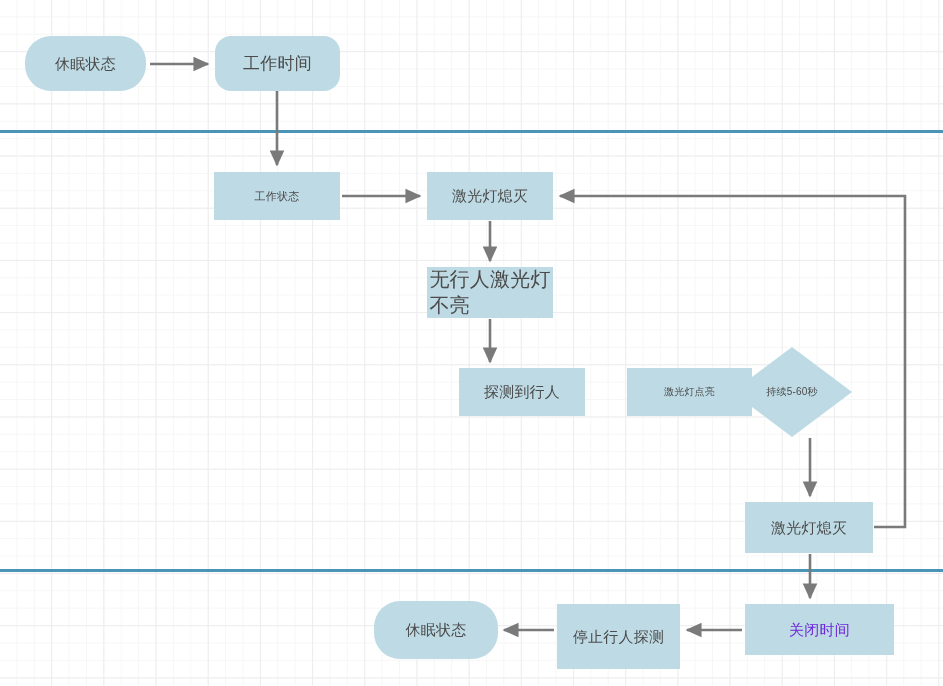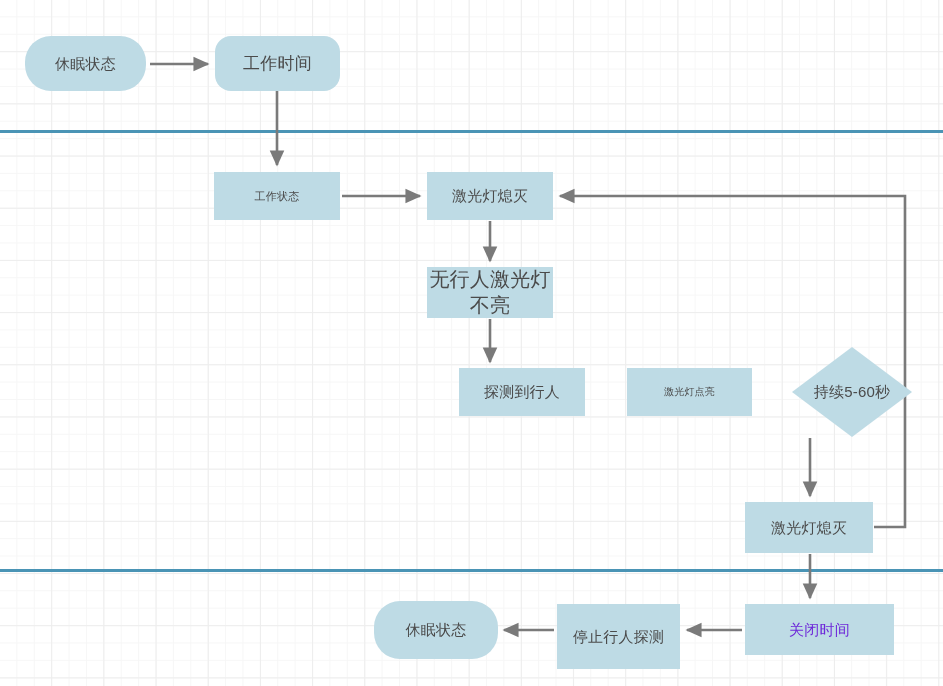--- a/index.html
+++ b/index.html
@@ -37,21 +37,21 @@
     height: 686px;
     pointer-events: none;
   }
   .node {
     position: absolute;
     box-sizing: border-box;
     background: #bedbe5;
     display: flex;
     align-items: center;
     justify-content: center;
-    text-align: center;
+    text-align: left;
     color: #4b4b4b;
     line-height: 1.28;
     white-space: pre-line;
     letter-spacing: 0.2px;
   }
   .node.rect { border-radius: 0; }
   .node.round { border-radius: 26px; }
   .node.diamond {
     background: transparent;
   }
@@ -106,21 +106,21 @@
 
   <div id="node-layer">
       <div class="node round" style="left: 25px; top: 36px; width: 121px; height: 55px; font-size: 15px; color: rgb(75, 75, 75); background: rgb(190, 219, 229);"><span class="label">休眠状态</span></div>
       <div class="node rect" style="left: 215px; top: 36px; width: 125px; height: 55px; font-size: 17px; color: rgb(75, 75, 75); background: rgb(190, 219, 229); border-radius: 16px;"><span class="label">工作时间</span></div>
       <div class="node rect" style="left: 214px; top: 172px; width: 126px; height: 48px; font-size: 11px; color: rgb(75, 75, 75); background: rgb(190, 219, 229);"><span class="label">工作状态</span></div>
       <div class="node rect" style="left: 427px; top: 172px; width: 126px; height: 48px; font-size: 15px; color: rgb(75, 75, 75); background: rgb(190, 219, 229);"><span class="label">激光灯熄灭</span></div>
       <div class="node rect" style="left: 427px; top: 267px; width: 126px; height: 51px; font-size: 20px; color: rgb(75, 75, 75); background: rgb(190, 219, 229);"><span class="label">无行人激光灯
 不亮</span></div>
       <div class="node rect" style="left: 427px; top: 368px; width: 126px; height: 48px; font-size: 15px; color: rgb(75, 75, 75); background: rgb(190, 219, 229); margin-left: 32px;"><span class="label">探测到行人</span></div>
       <div class="node rect" style="left: 588px; top: 368px; width: 125px; height: 48px; font-size: 10px; color: rgb(75, 75, 75); background: rgb(190, 219, 229); margin-left: 39px;"><span class="label">激光灯点亮</span></div>
-      <div class="node diamond" style="left: 792px; top: 347px; width: 120px; height: 90px; font-size: 15px; color: rgb(75, 75, 75);"><svg class="diamond-shape" viewBox="0 0 120 90" preserveAspectRatio="none">
+      <div class="node diamond" style="left: 732px; top: 347px; width: 120px; height: 90px; font-size: 10px; color: rgb(75, 75, 75);"><svg class="diamond-shape" viewBox="0 0 120 90" preserveAspectRatio="none">
           <polygon points="60,0 120,45 60,90 0,45" fill="#bedbe5"></polygon>
         </svg><span class="label">持续5-60秒</span></div>
       <div class="node rect" style="left: 745px; top: 502px; width: 128px; height: 51px; font-size: 15px; color: rgb(75, 75, 75); background: rgb(190, 219, 229);"><span class="label">激光灯熄灭</span></div>
       <div class="node rect" style="left: 745px; top: 604px; width: 149px; height: 51px; font-size: 15px; color: #6d28d9; background: rgb(190, 219, 229);"><span class="label">关闭时间</span></div>
       <div class="node rect" style="left: 557px; top: 604px; width: 123px; height: 65px; font-size: 15px; color: rgb(75, 75, 75); background: rgb(190, 219, 229);"><span class="label">停止行人探测</span></div>
       <div class="node round" style="left: 374px; top: 601px; width: 124px; height: 58px; font-size: 15px; color: rgb(75, 75, 75); background: rgb(190, 219, 229);"><span class="label">休眠状态</span></div>
     </div>
 
 </div>
 

